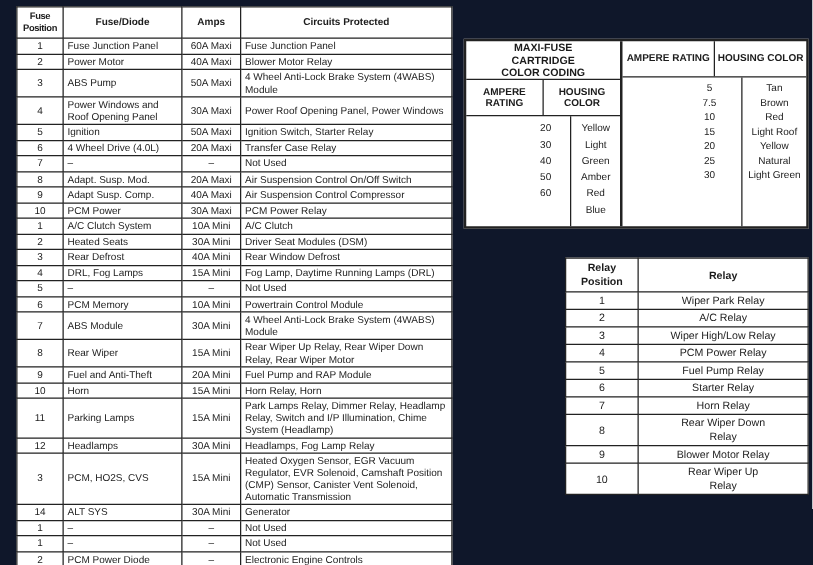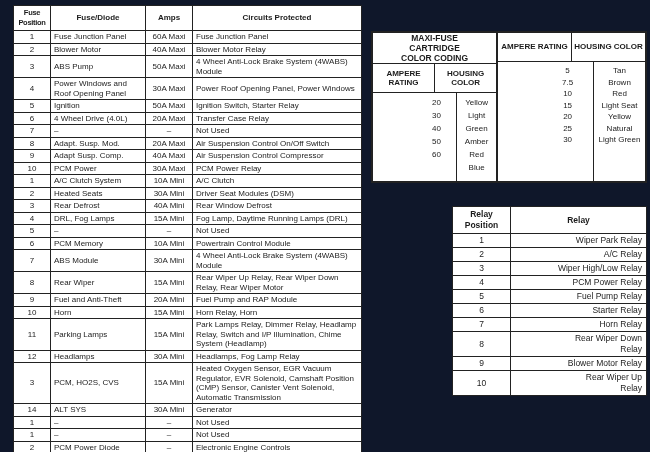--- a/index.html
+++ b/index.html
@@ -85,21 +85,21 @@
   .relay-table th, .relay-table td {
     border:1px solid #222;
     font-size:8.5px; line-height:11px;
     padding:1px 4px;
     vertical-align:middle;
   }
   .relay-table th { font-weight:bold; text-align:center; padding:2px 2px; }
   .rcol-pos  { width:58px; }
   .rcol-name { width:136px; }
   .r-pos  { text-align:center; }
-  .r-name { text-align:right; white-space:pre-line; }
+  .r-name { text-align:center; white-space:pre-line; }
 </style>
 </head>
 <body>
 
 <div class="sheet">
 
   <table class="fuse-table">
     <colgroup>
       <col class="col-pos">
         <col class="col-name">
@@ -118,21 +118,21 @@
 
         <tr>
           <td class="c-pos">1</td>
           <td class="c-name">Fuse Junction Panel</td>
           <td class="c-amps">60A Maxi</td>
           <td class="c-circ">Fuse Junction Panel</td>
         </tr>
 
         <tr>
           <td class="c-pos">2</td>
-          <td class="c-name">Blower Motor</td>
+          <td class="c-name">Power Motor</td>
           <td class="c-amps">40A Maxi</td>
           <td class="c-circ">Blower Motor Relay</td>
         </tr>
 
         <tr>
           <td class="c-pos">3</td>
           <td class="c-name">ABS Pump</td>
           <td class="c-amps">50A Maxi</td>
           <td class="c-circ">4 Wheel Anti-Lock Brake System (4WABS) Module</td>
         </tr>
@@ -349,21 +349,21 @@
             <div class="color-val">15</div>
             <div class="color-val">20</div>
             <div class="color-val">25</div>
             <div class="color-val">30</div>
           </div>
         <div class="color-colvals">
 
         <div class="color-val">Tan</div>
             <div class="color-val">Brown</div>
             <div class="color-val">Red</div>
-            <div class="color-val">Light Seat</div>
+            <div class="color-val">Light Roof</div>
             <div class="color-val">Yellow</div>
             <div class="color-val">Natural</div>
             <div class="color-val">Light Green</div>
           </div>
       </div>
     </div>
 
   </div>
 
   <table class="relay-table">

